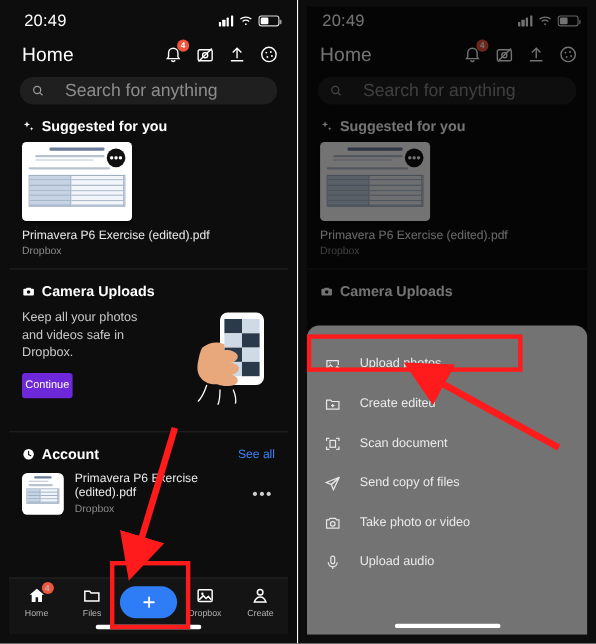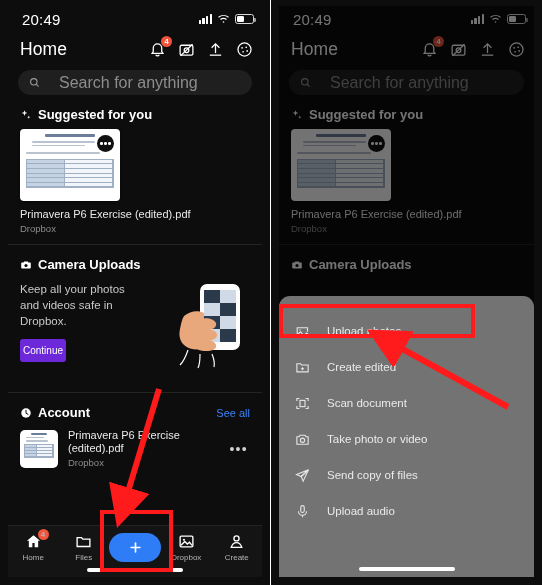--- a/index.html
+++ b/index.html
@@ -520,32 +520,32 @@
         <div class="sheet-item">
           <svg viewBox="0 0 24 24" fill="none" stroke="currentColor" stroke-width="1.8">
               <path d="M3 8V4h4M21 8V4h-4M3 16v4h4M21 16v4h-4"></path>
               <rect x="8" y="7" width="8" height="10"></rect>
             </svg>
           <span>Scan document</span>
         </div>
 
         <div class="sheet-item">
           <svg viewBox="0 0 24 24" fill="none" stroke="currentColor" stroke-width="1.8">
+              <path d="M21.5 3 2.5 10.5l7.4 3.1L21.5 3z"></path>
+              <path d="M21.5 3 13 21l-3.1-7.4L21.5 3z"></path>
+            </svg>
+          <span>Send copy of files</span>
+        </div>
+
+        <div class="sheet-item">
+          <svg viewBox="0 0 24 24" fill="none" stroke="currentColor" stroke-width="1.8">
               <path d="M3 7.5h3.4L8 5.2h8L17.6 7.5H21V19.5H3z"></path>
               <circle cx="12" cy="13.2" r="3.4"></circle>
             </svg>
           <span>Take photo or video</span>
-        </div>
-
-        <div class="sheet-item">
-          <svg viewBox="0 0 24 24" fill="none" stroke="currentColor" stroke-width="1.8">
-              <path d="M21.5 3 2.5 10.5l7.4 3.1L21.5 3z"></path>
-              <path d="M21.5 3 13 21l-3.1-7.4L21.5 3z"></path>
-            </svg>
-          <span>Send copy of files</span>
         </div>
 
         <div class="sheet-item">
           <svg viewBox="0 0 24 24" fill="none" stroke="currentColor" stroke-width="1.8">
               <rect x="9.2" y="2.6" width="5.6" height="11" rx="2.8"></rect>
               <path d="M5.5 11.5a6.5 6.5 0 0 0 13 0"></path>
               <path d="M12 18v3.2"></path>
             </svg>
           <span>Upload audio</span>
         </div>

